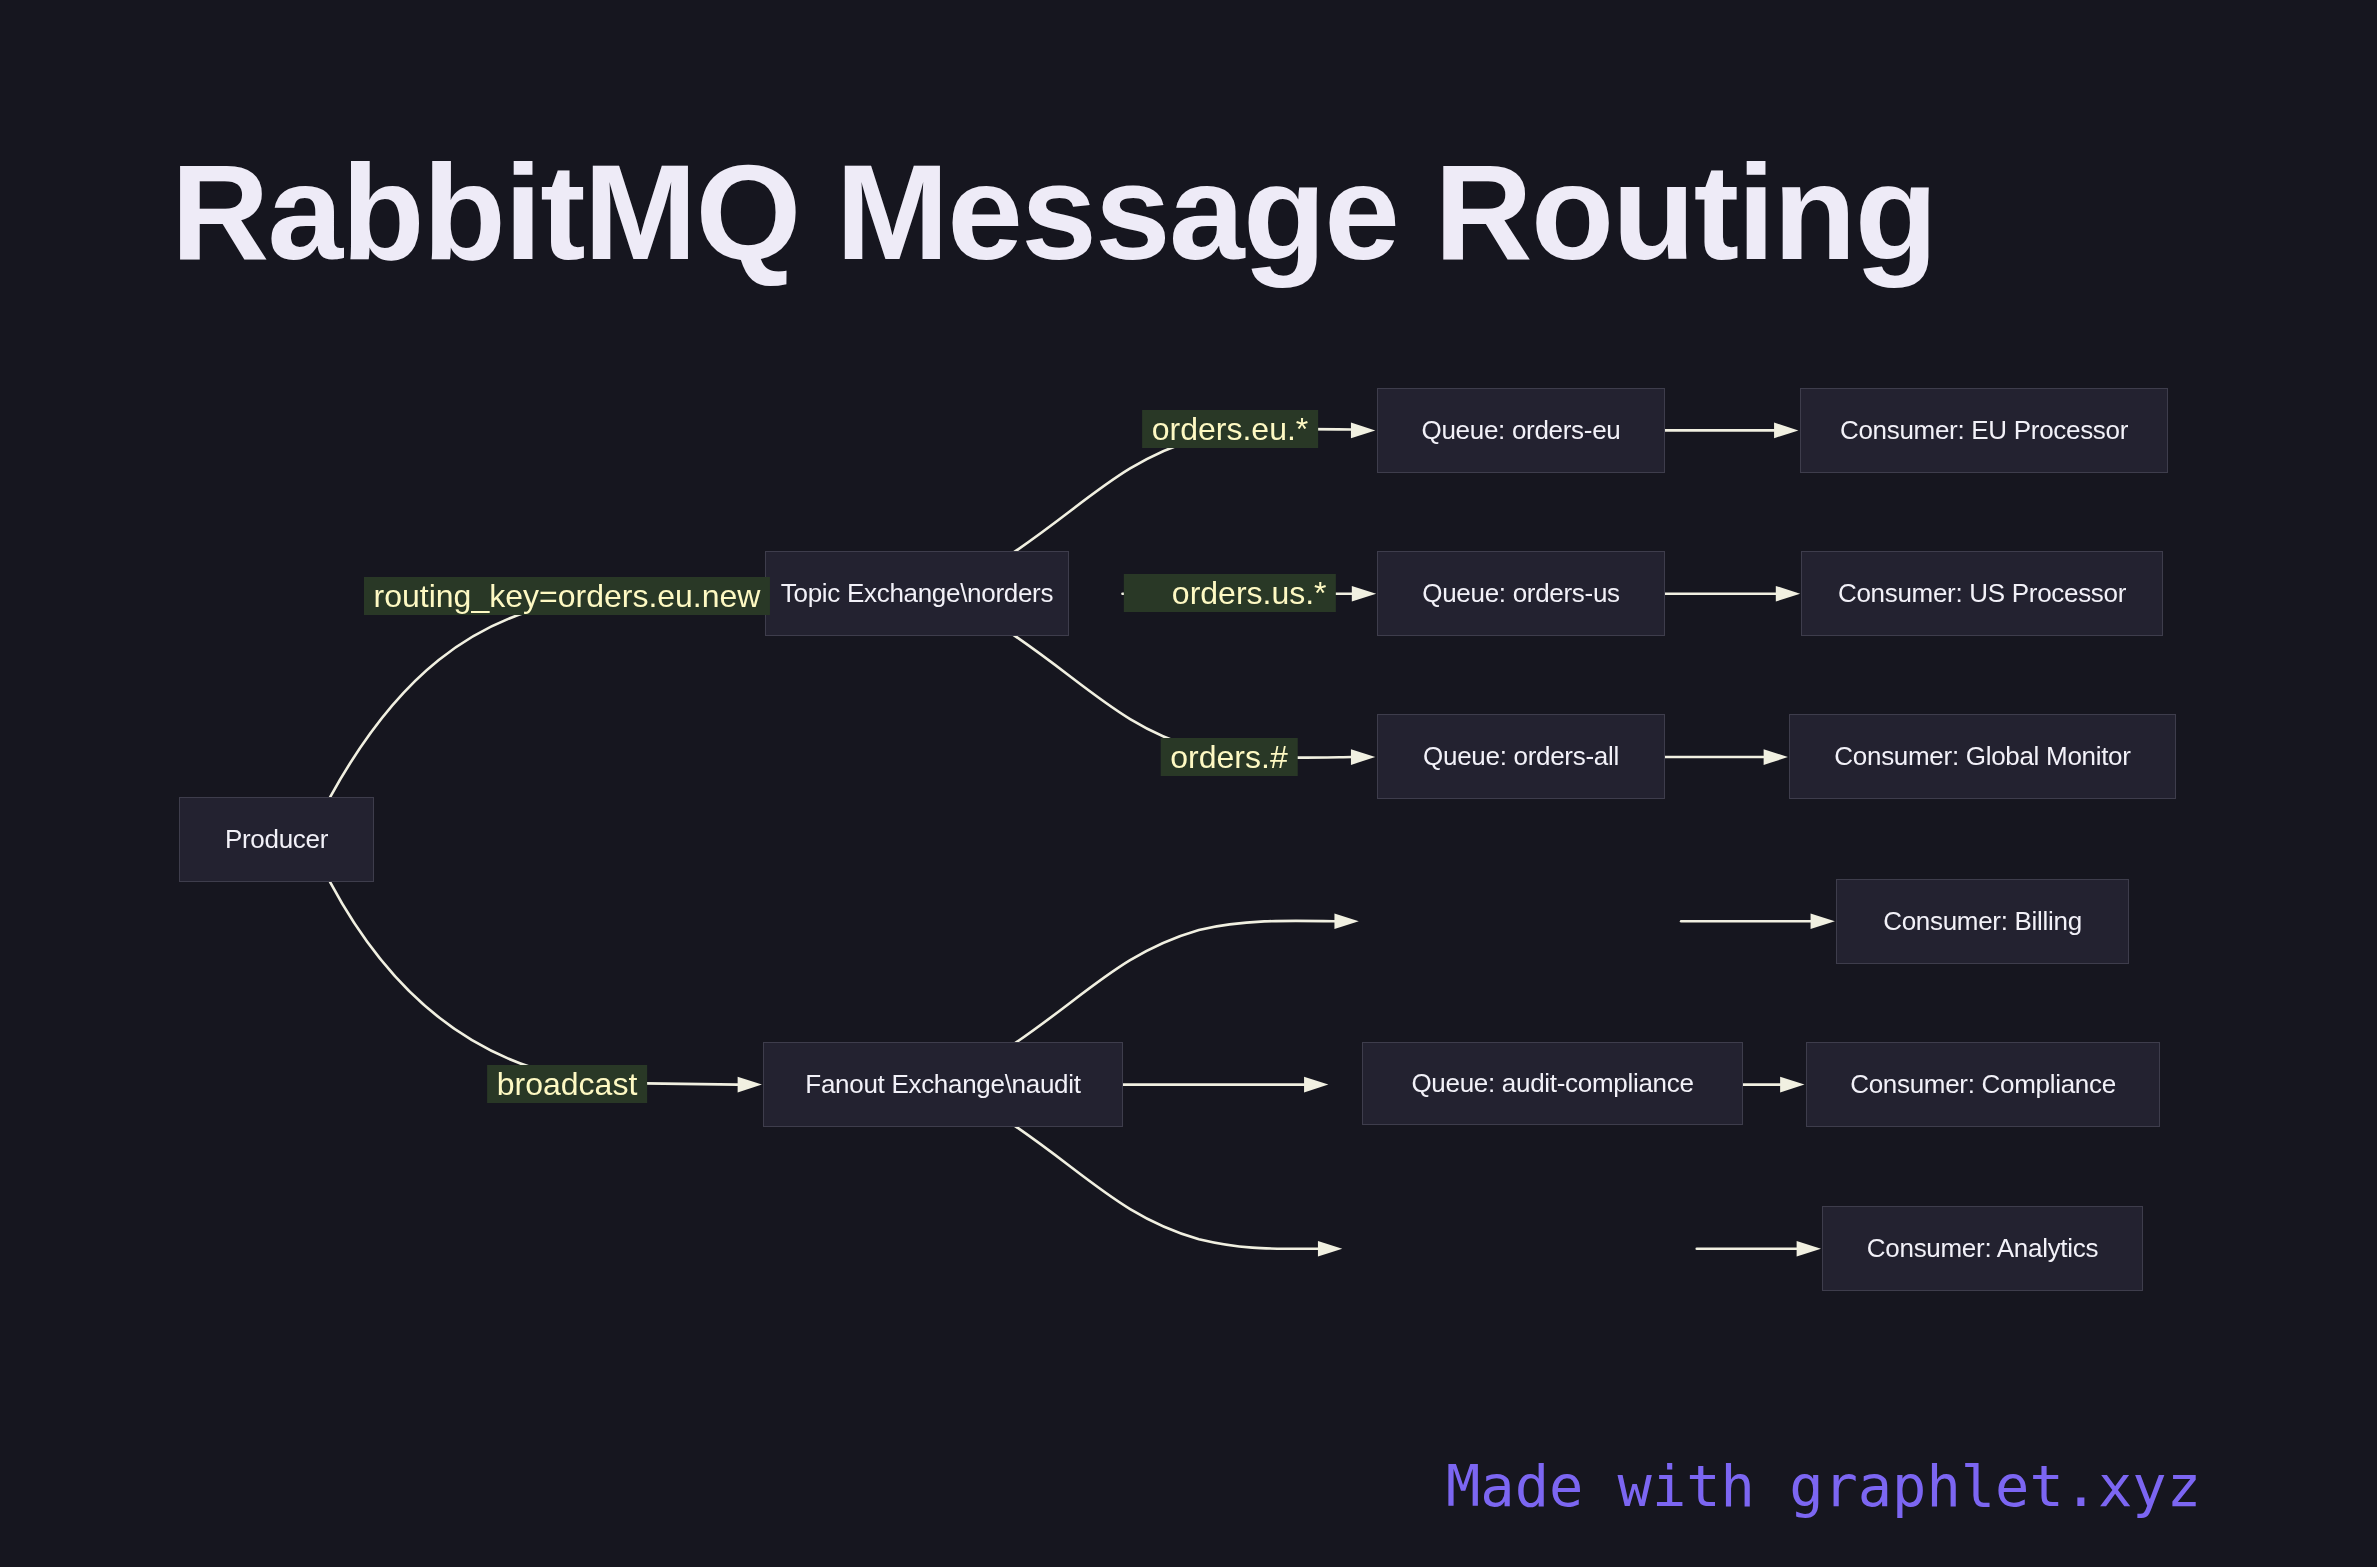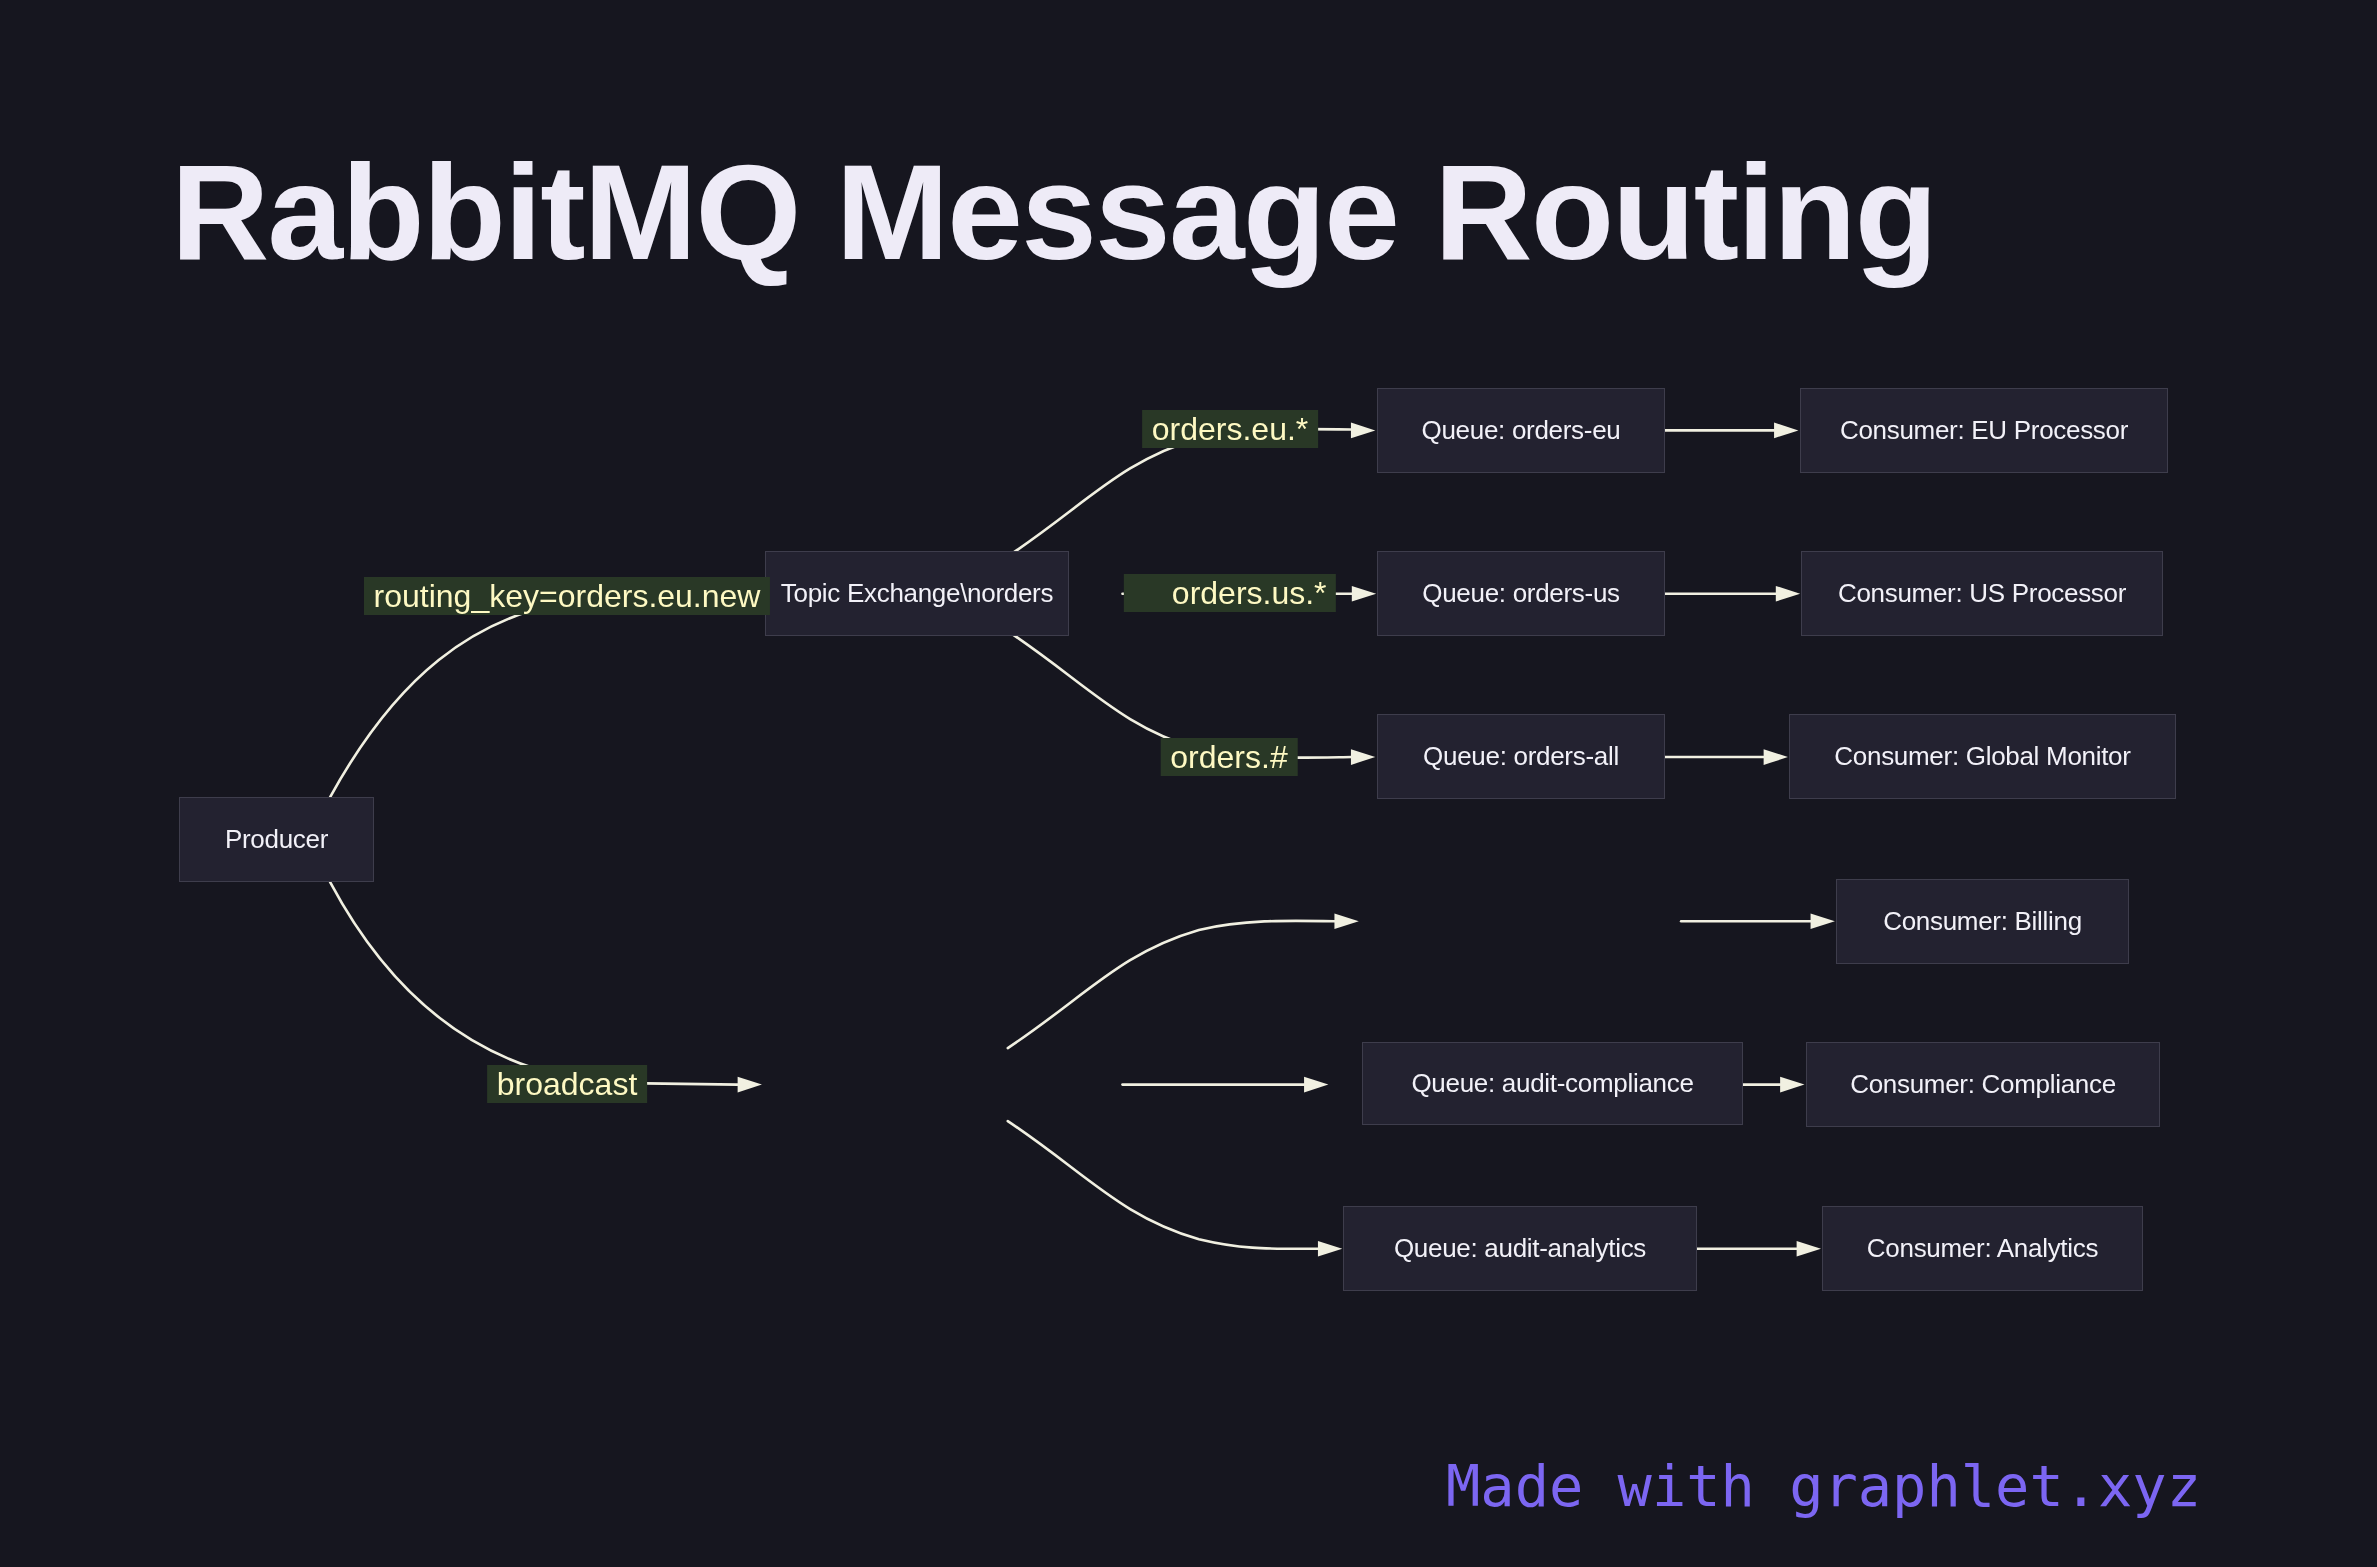--- a/index.html
+++ b/index.html
@@ -86,34 +86,34 @@
     <path class="edge" d="M 1953,1437 L 2068,1437"></path>
     <polygon class="arrow" points="2096,1437 2068,1428 2068,1446"></polygon>
   </svg>
 
   <div class="node" style="left:179px;top:797px;width:195px;height:85px;">
     <span>Producer</span>
   </div>
   <div class="node" style="left:765px;top:551px;width:304px;height:85px;">
     <span>Topic Exchange\norders</span>
   </div>
+  <div class="node" style="left:763px;top:1042px;width:360px;height:85px;">
+    <span>Fanout Exchange\naudit</span>
+  </div>
   <div class="node" style="left:1377px;top:388px;width:288px;height:85px;">
     <span>Queue: orders-eu</span>
   </div>
   <div class="node" style="left:1377px;top:551px;width:288px;height:85px;">
     <span>Queue: orders-us</span>
   </div>
   <div class="node" style="left:1377px;top:714px;width:288px;height:85px;">
     <span>Queue: orders-all</span>
   </div>
   <div class="node" style="left:1330px;top:1042px;width:381px;height:83px;margin-left:32px;">
     <span>Queue: audit-compliance</span>
-  </div>
-  <div class="node" style="left:1343px;top:1206px;width:354px;height:85px;">
-    <span>Queue: audit-analytics</span>
   </div>
   <div class="node" style="left:1800px;top:388px;width:368px;height:85px;">
     <span>Consumer: EU Processor</span>
   </div>
   <div class="node" style="left:1801px;top:551px;width:362px;height:85px;">
     <span>Consumer: US Processor</span>
   </div>
   <div class="node" style="left:1789px;top:714px;width:387px;height:85px;">
     <span>Consumer: Global Monitor</span>
   </div>

